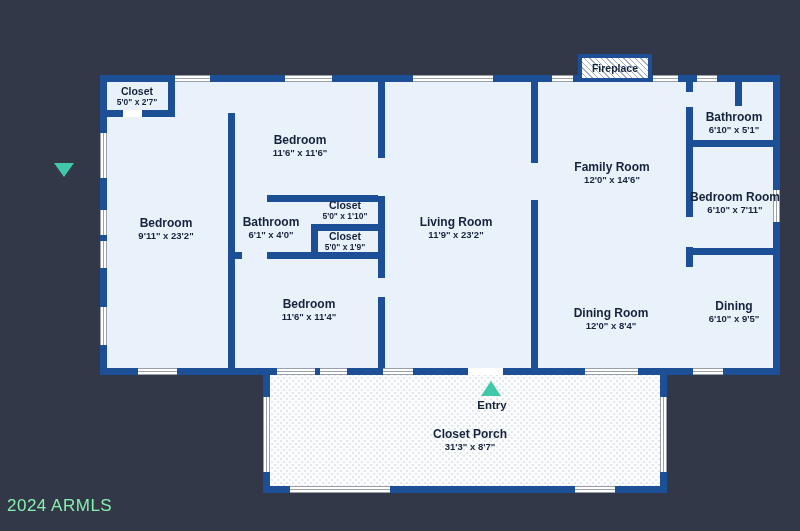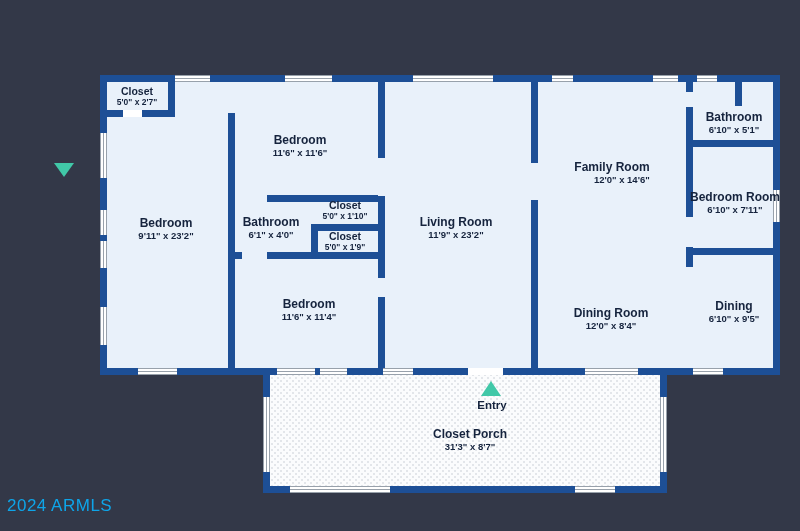--- a/index.html
+++ b/index.html
@@ -28,21 +28,21 @@
   .fireplace-inner span{font-weight:bold;font-size:10.5px;color:#15233d;}
   .garage-note{position:absolute;left:64px;top:131px;transform:translateX(-50%);text-align:center;
     color:#ffffff;font-weight:bold;font-size:11px;line-height:13px;white-space:nowrap;
     text-shadow:-1px -1px 0 #2c3140,1px -1px 0 #2c3140,-1px 1px 0 #2c3140,1px 1px 0 #2c3140,0 2px 3px rgba(0,0,0,.45);}
   .tri-down{position:absolute;left:54px;top:163px;width:0;height:0;
     border-left:10px solid rgba(0,0,0,0);border-right:10px solid rgba(0,0,0,0);border-top:14px solid #41c8a8;}
   .tri-up{position:absolute;left:481px;top:381px;width:0;height:0;
     border-left:10px solid rgba(0,0,0,0);border-right:10px solid rgba(0,0,0,0);border-bottom:15px solid #41c8a8;}
   .entry-label{position:absolute;left:492px;top:399px;transform:translateX(-50%);
     font-weight:bold;font-size:11.5px;color:#15233d;}
-  .watermark{position:absolute;left:7px;top:496px;font-size:17px;color:#0ea5e9;letter-spacing:.5px;}
+  .watermark{position:absolute;left:7px;top:496px;font-size:17px;color:#86efac;letter-spacing:.5px;}
 </style>
 </head>
 <body>
 
 <div class="stage">
 
   <div class="fill" style="left:100px;top:75px;width:680px;height:300px;"></div>
   <div class="porch-fill" style="left:263px;top:375px;width:404px;height:118px;"></div>
 
   <div class="wall" style="left:100px;top:75px;width:680px;height:7px;"></div>
@@ -97,20 +97,25 @@
 
   <div class="win-v" style="left:773px;top:190px;height:32px;"></div>
 
   <div class="win-v" style="left:263px;top:397px;height:75px;"></div>
   <div class="win-v" style="left:660px;top:397px;height:75px;"></div>
   <div class="win-h" style="left:290px;top:486px;width:100px;"></div>
   <div class="win-h" style="left:575px;top:486px;width:40px;"></div>
 
   <div class="gap" style="left:123px;top:110px;width:19px;height:7px;"></div>
 
+  <div class="fireplace">
+    <div class="fireplace-inner">
+      <span>Fireplace</span>
+    </div>
+  </div>
 
   <div class="room-label sm" style="left:137px;top:86px;">
     <span class="rname">Closet</span>
     <span class="rdims">5'0" x 2'7"</span>
   </div>
   <div class="room-label" style="left:300px;top:133px;">
     <span class="rname">Bedroom</span>
     <span class="rdims">11'6" x 11'6"</span>
   </div>
   <div class="room-label" style="left:166px;top:216px;">
@@ -130,21 +135,21 @@
     <span class="rdims">5'0" x 1'9"</span>
   </div>
   <div class="room-label" style="left:456px;top:215px;">
     <span class="rname">Living Room</span>
     <span class="rdims">11'9" x 23'2"</span>
   </div>
   <div class="room-label" style="left:309px;top:297px;">
     <span class="rname">Bedroom</span>
     <span class="rdims">11'6" x 11'4"</span>
   </div>
-  <div class="room-label" style="left:612px;top:160px;text-align:right;">
+  <div class="room-label" style="left:612px;top:160px;">
     <span class="rname">Family Room</span>
     <span class="rdims">12'0" x 14'6"</span>
   </div>
   <div class="room-label" style="left:611px;top:306px;">
     <span class="rname">Dining Room</span>
     <span class="rdims">12'0" x 8'4"</span>
   </div>
   <div class="room-label" style="left:734px;top:299px;">
     <span class="rname">Dining</span>
     <span class="rdims">6'10" x 9'5"</span>

